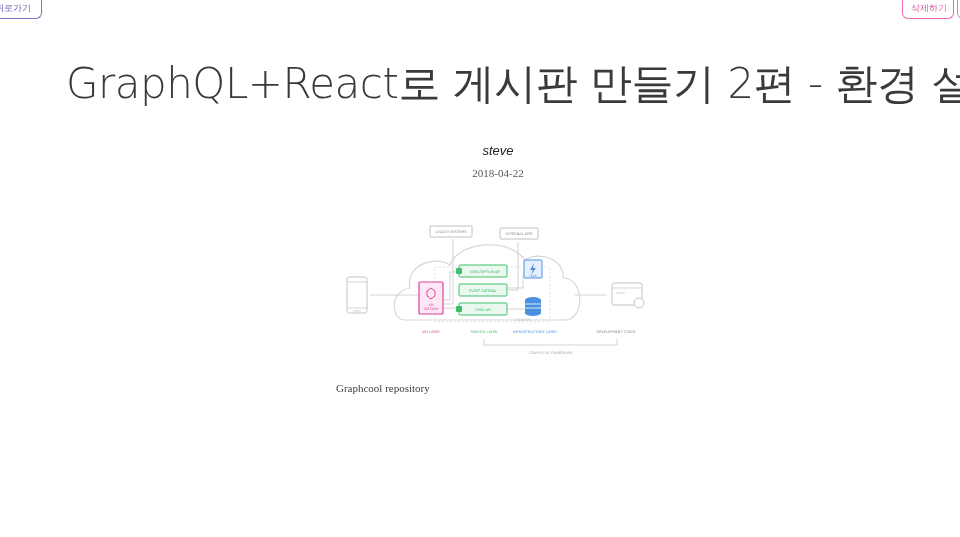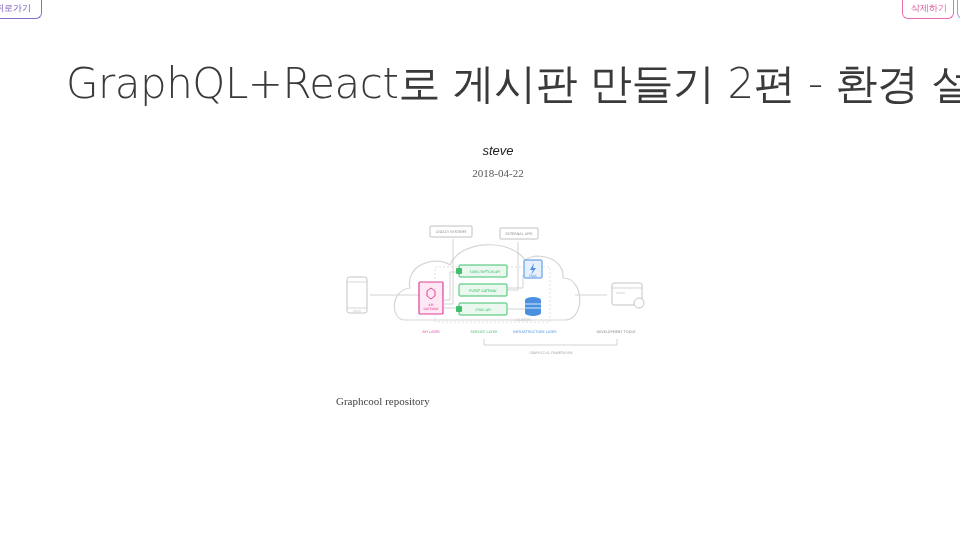--- a/index.html
+++ b/index.html
@@ -72,21 +72,21 @@
     .diagram {
       position: absolute; left: 335px; top: 220px;
       width: 310px; height: 140px;
     }
     .diagram svg { width: 310px; height: 140px; display: block; }
     .diagram text { font-family: "DejaVu Sans", sans-serif; }
 
     .caption {
       position: absolute; left: 336px; top: 382px;
       font-family: "Liberation Serif", serif;
-      font-size: 11px; color: #444; margin-top: 13px;
+      font-size: 11px; color: #444;
     }
   </style>
 </head>
 <body>
 
 <div class="page">
 
   <div class="btn btn-back">뒤로가기</div>
   <div class="btn btn-delete">삭제하기</div>
   <div class="btn btn-edit"></div>

